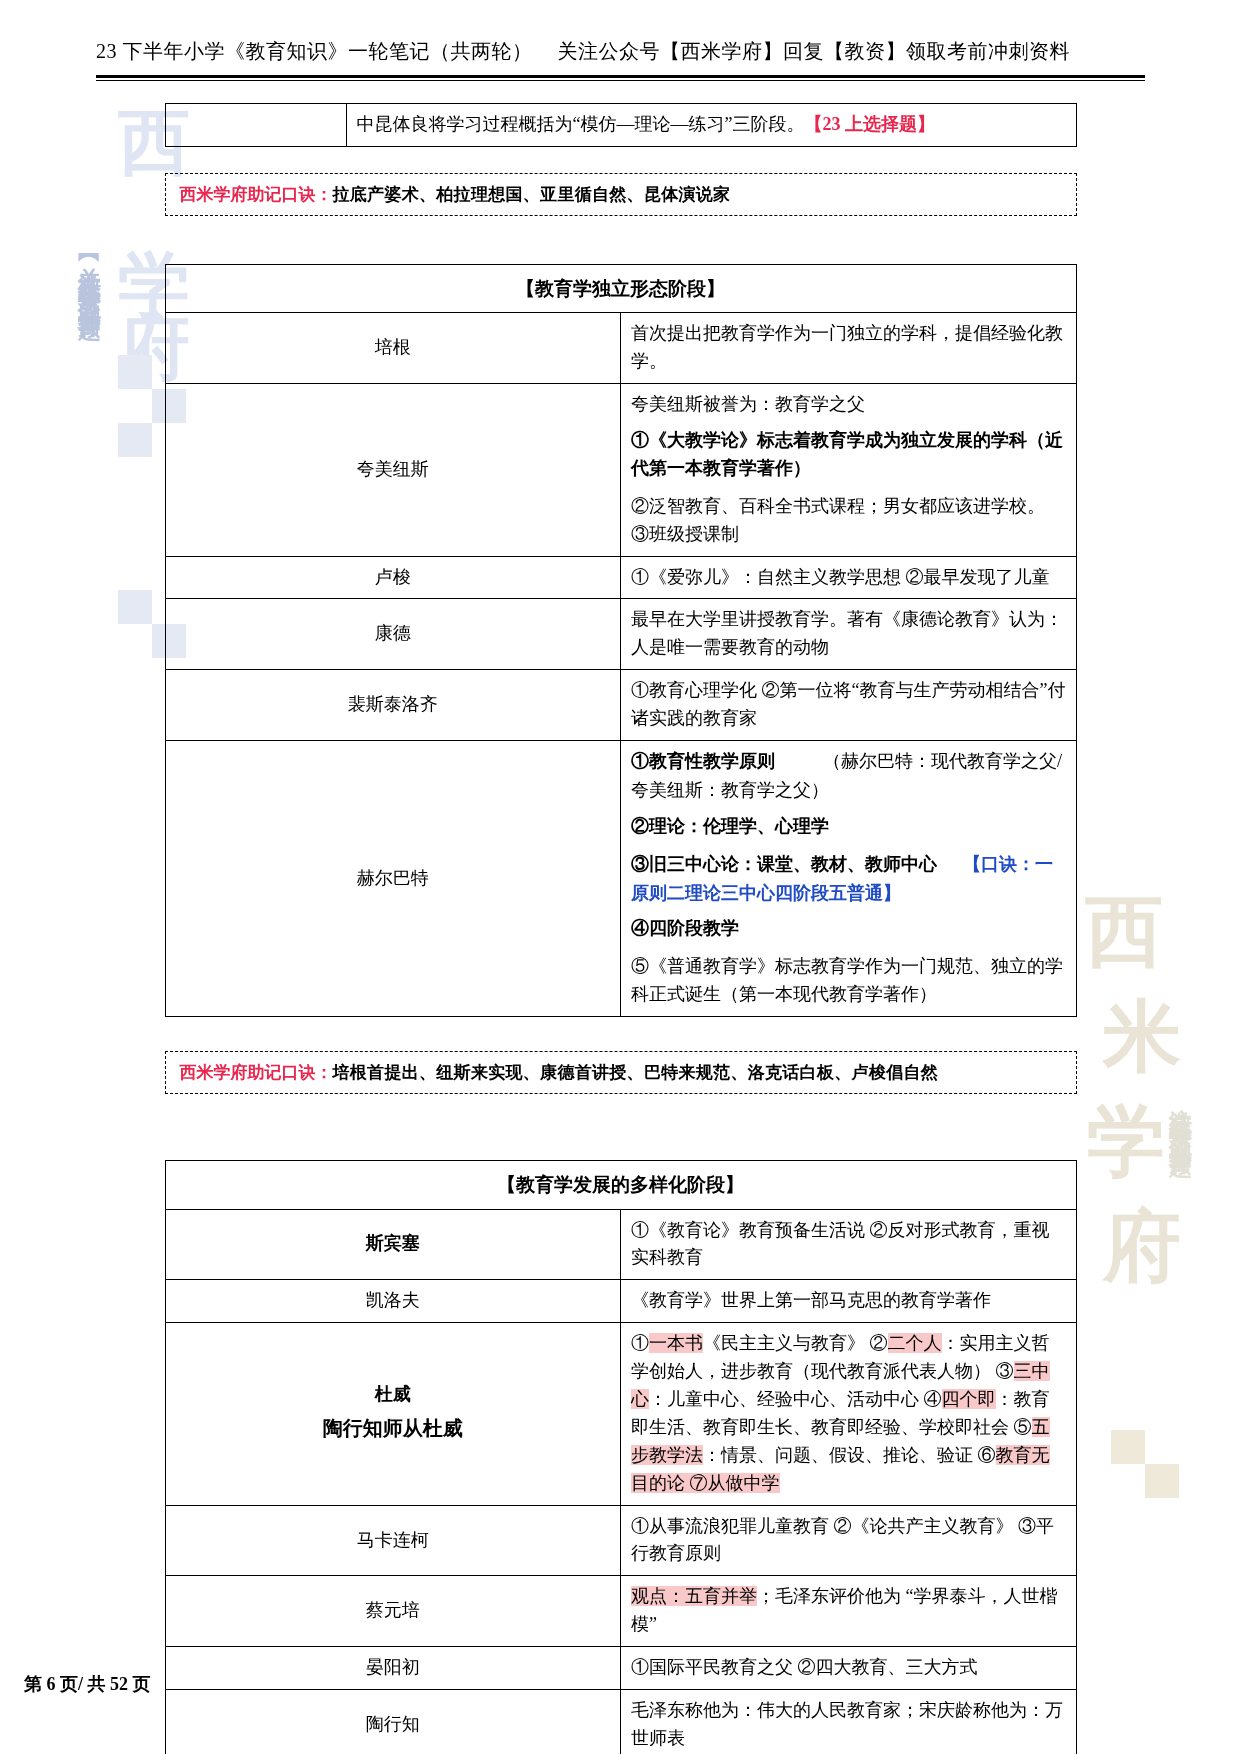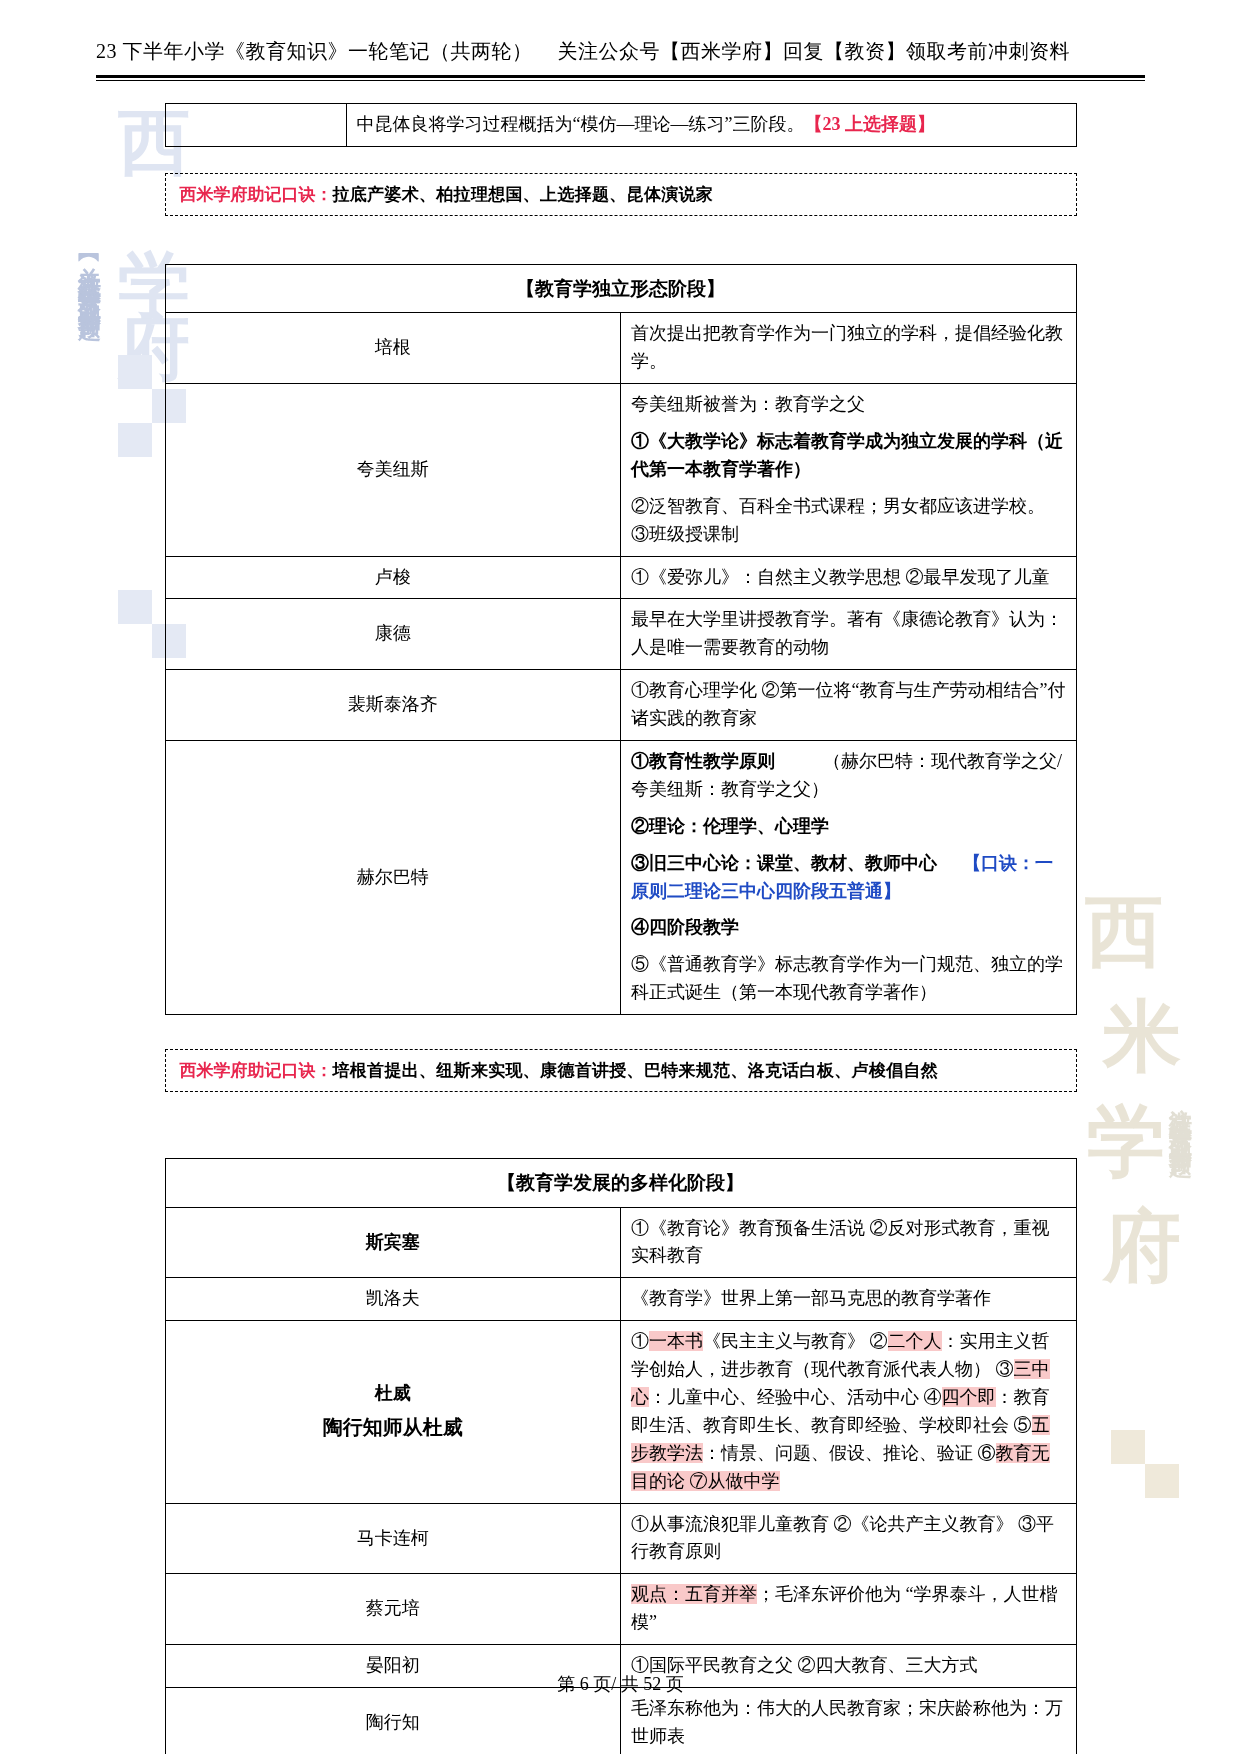--- a/index.html
+++ b/index.html
@@ -29,38 +29,38 @@
   .pg-header .hrow { display:flex; align-items:baseline; font-size:20px; letter-spacing:0.5px; white-space:nowrap; }
   .pg-header .h-left { }
   .pg-header .h-right { margin-left:25px; }
   .rule { margin:10px 96px 0 96px; border-top:3px solid #000; border-bottom:1px solid #000; height:2px; position:relative; z-index:2;}
 
   
   .tbl { position:relative; z-index:2; border-collapse:collapse; width:912px; margin:0 auto; table-layout:fixed; background:transparent;}
   .tbl td, .tbl th { border:1px solid #000; padding:7px 10px; font-size:18px; line-height:1.55; vertical-align:middle; }
   .tbl .name { width:160px; text-align:center; }
   .tbl .title-cell { text-align:center; font-weight:bold; font-size:19px; padding:9px 12px; }
-  .bold { font-weight:bold; }
+  .bold { font-weight:bold;font-family:Liberation Mono, monospace; }
   .red { color:#e8264e; font-weight:bold; }
   .blue { color:#1f4bc4; font-weight:bold; }
   .hl { background:#f9c9c9; }
   .sub { display:block; font-size:20px; font-weight:bold; margin-top:4px; }
   .ln { display:block; }
   .ln + .ln { margin-top:9px; }
 
   
   .mnemo { position:relative; z-index:2; width:912px; margin:26px auto; border:1px dashed #000; padding:9px 14px; box-sizing:border-box; }
   .mnemo .lead { color:#e8264e; font-weight:bold; font-size:17px;text-align:right; }
   .mnemo .body { font-weight:bold; font-size:17px; letter-spacing:0.3px; }
 
   .gap-s { height:22px; }
   .gap-m { height:40px; }
 
   
-  .pg-footer { position:absolute; left:0; right:0; bottom:58px; text-align:center; font-size:18px; font-weight:normal; z-index:2; }
+  .pg-footer { position:absolute; left:0; right:0; bottom:58px; font-size:18px; font-weight:bold; z-index:2;padding-left:24px; }
 </style>
 </head>
 <body>
 
 <div class="page">
 
   <div class="wm wm-left-col">【关注微信公众号】领取考前押题</div>
   <div class="wm wm-right-col">注微信公众号】领取考前押题</div>
 
   <div class="wm wm-blue" style="left:118px; top:95px;">西</div>
@@ -95,21 +95,21 @@
         <tr>
       <td class="name"></td>
       <td>
         <span>中昆体良将学习过程概括为“模仿—理论—练习”三阶段。</span><span class="red">【23 上选择题】</span>
       </td>
     </tr>
   </tbody>
     </table>
 
   <div class="mnemo">
-    <span class="lead">西米学府助记口诀：</span><span class="body">拉底产婆术、柏拉理想国、上选择题、昆体演说家</span>
+    <span class="lead">西米学府助记口诀：</span><span class="body">拉底产婆术、柏拉理想国、亚里循自然、昆体演说家</span>
   </div>
 
   <div class="gap-s"></div>
 
   <table class="tbl">
     <tbody>
         <tr>
       <td class="title-cell" colspan="2">【教育学独立形态阶段】</td>
     </tr>
     </tbody>

